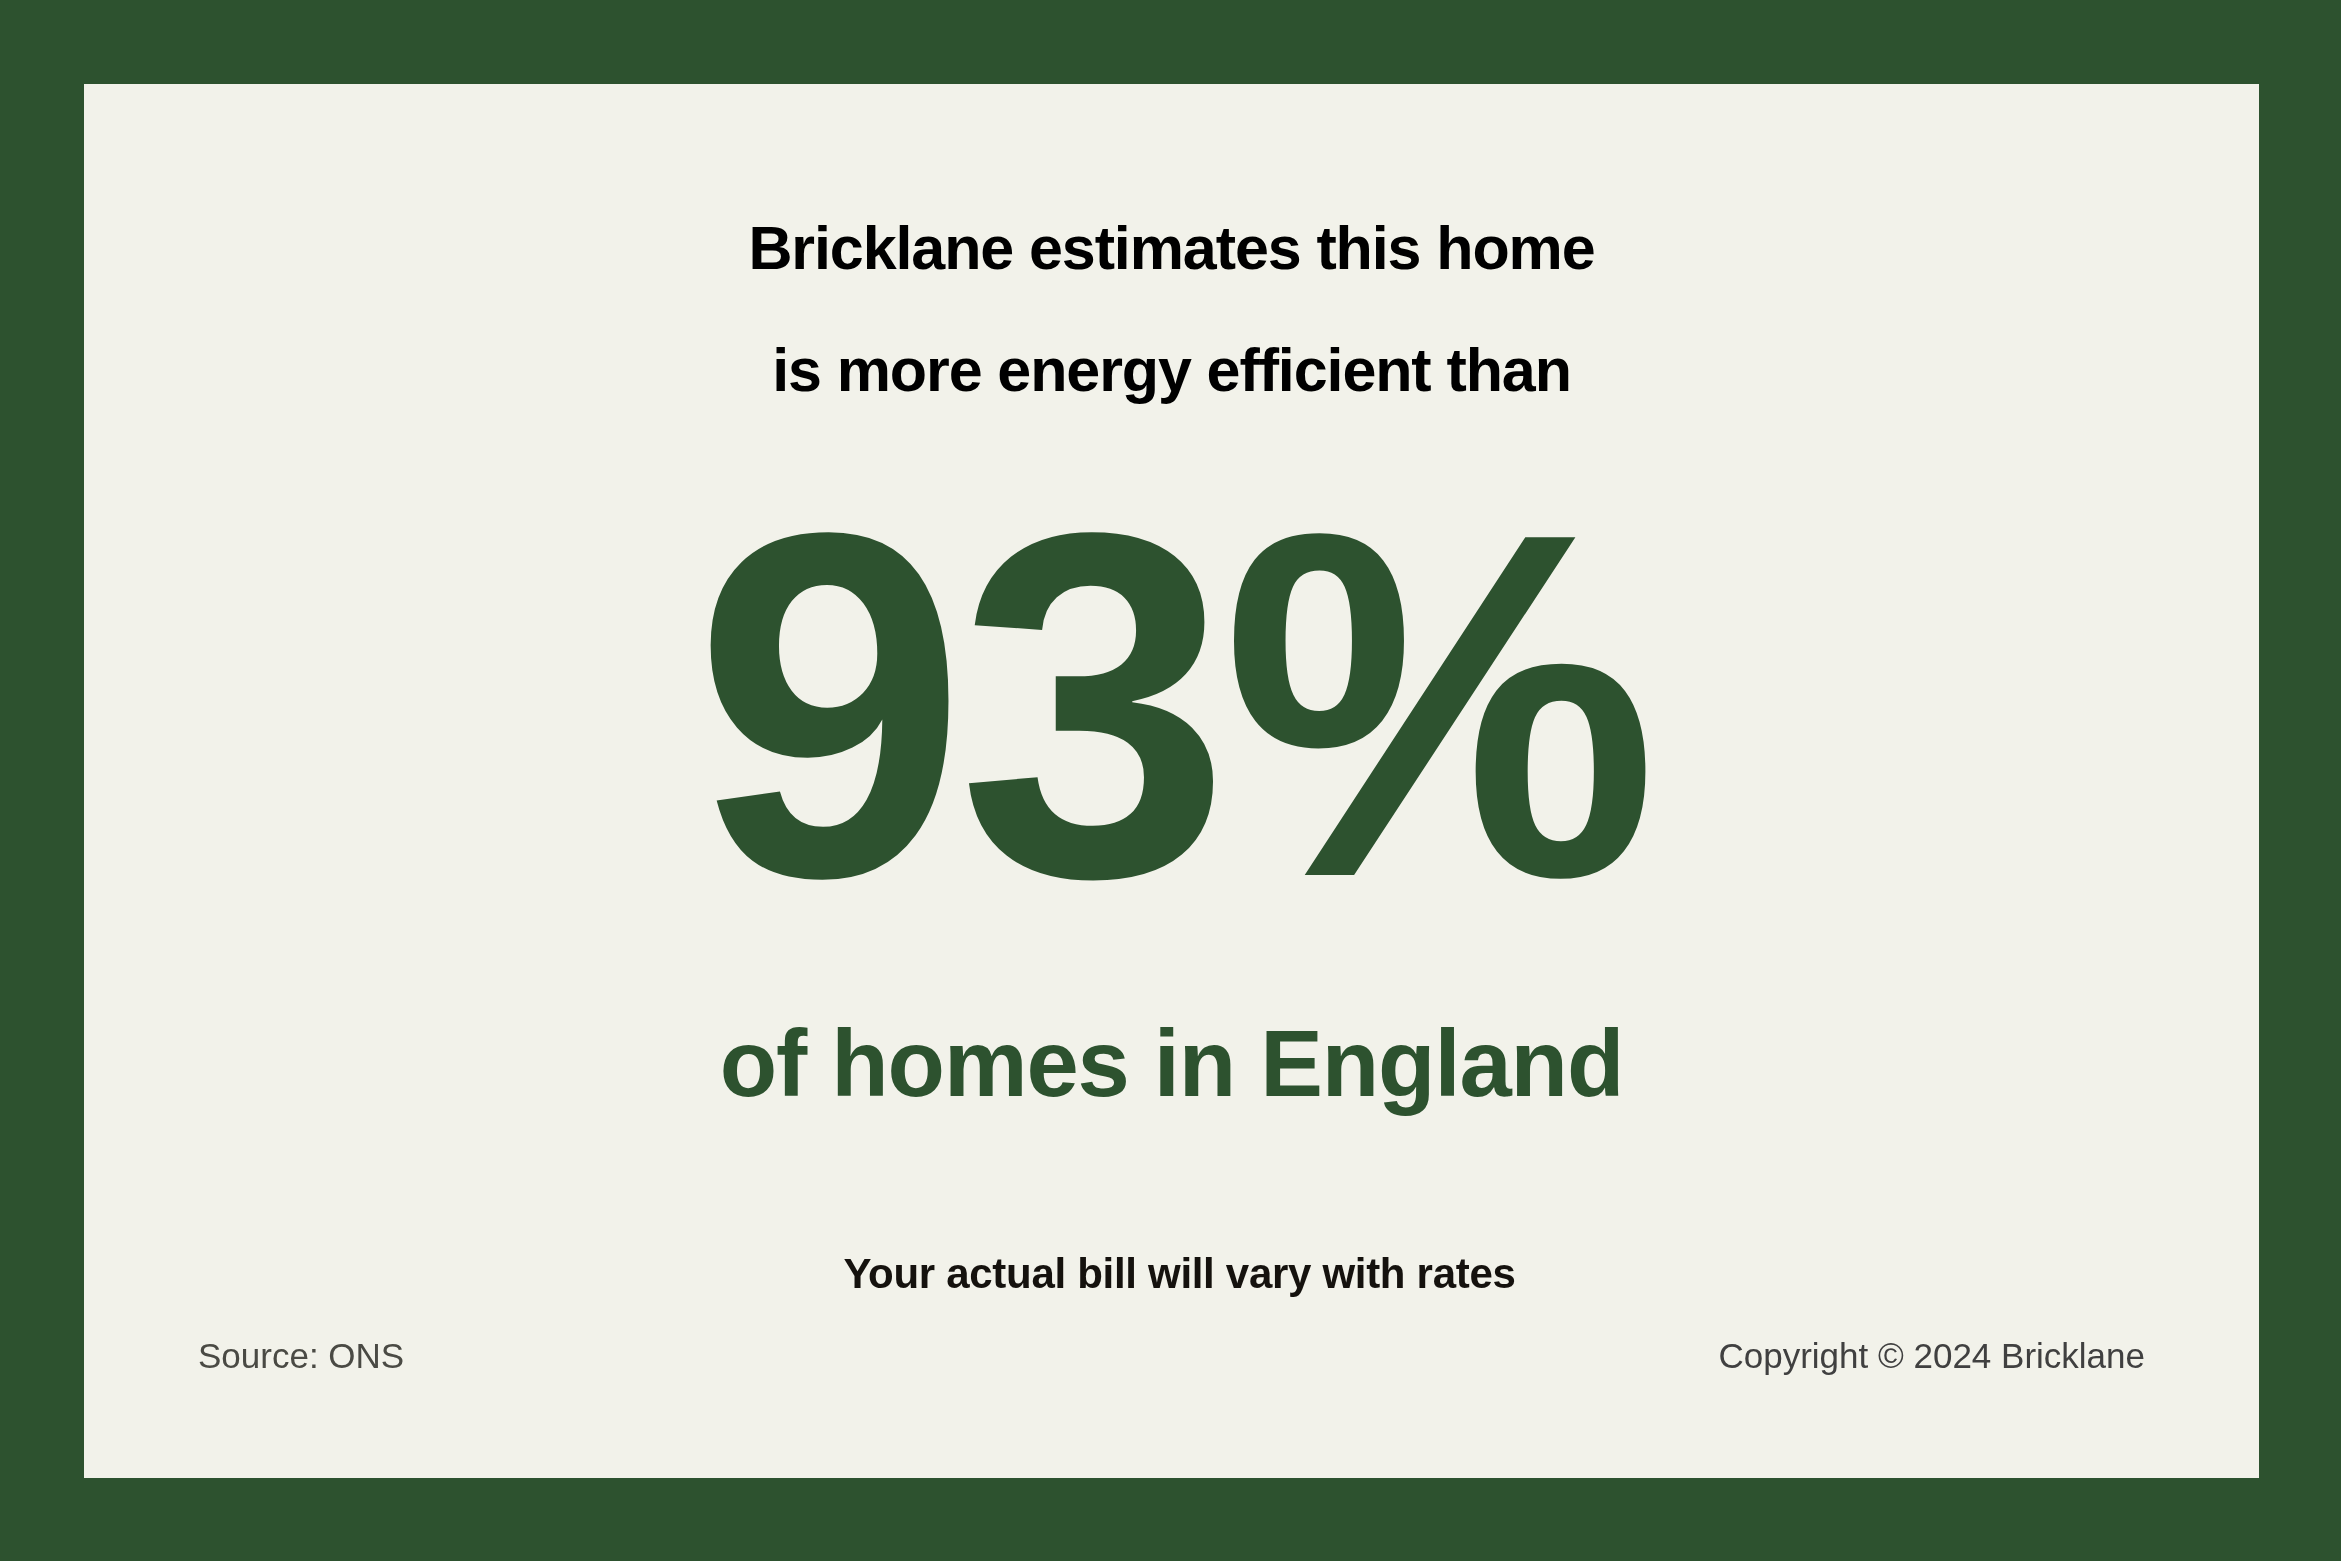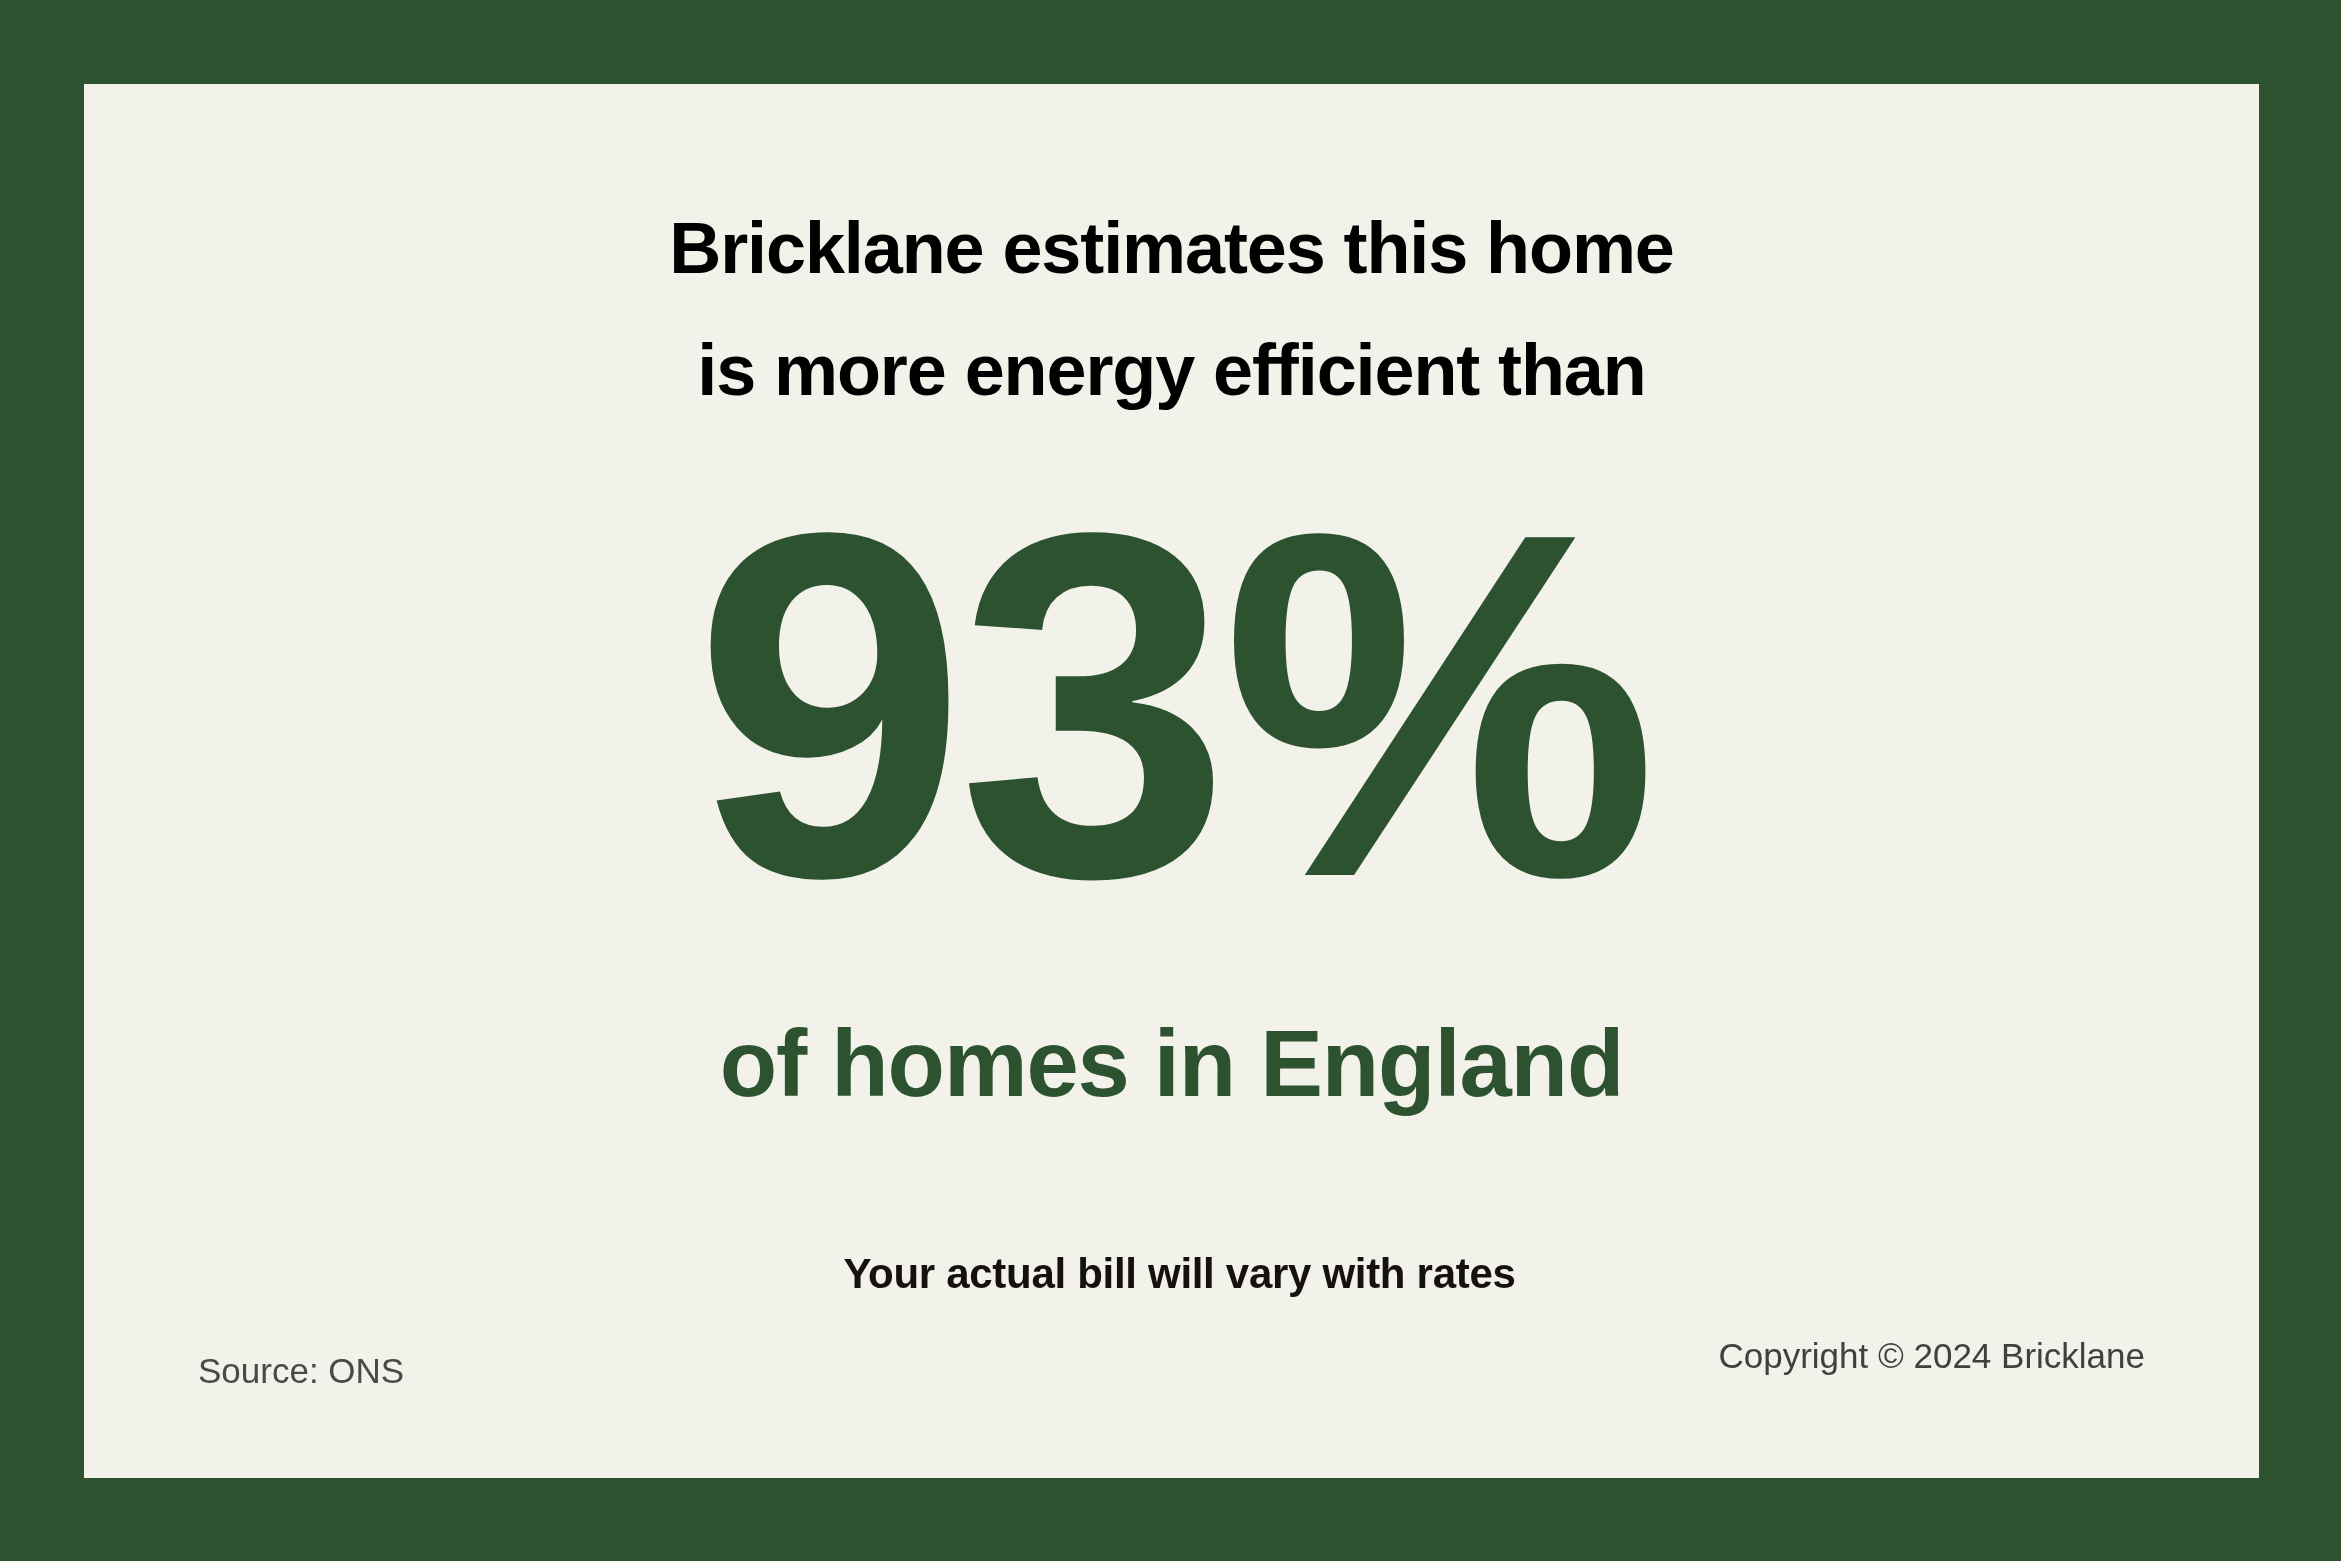--- a/index.html
+++ b/index.html
@@ -39,21 +39,21 @@
     left: 0;
     top: 103px;
     width: 2175px;
     text-align: center;
   }
   .headline-line {
     display: block;
     color: #000000;
     font-family: "Liberation Sans", sans-serif;
     font-weight: 700;
-    font-size: 72px;
+    font-size: 61px;
     line-height: 122px;
     letter-spacing: -1.1px;
     white-space: nowrap;
   }
 
   
   #stat-block {
     position: absolute;
     left: 0;
     top: 415px;
@@ -120,21 +120,20 @@
   #source-credit {
     position: absolute;
     left: 114px;
     top: 0;
     color: #4A4A44;
     font-family: "Liberation Sans", sans-serif;
     font-weight: 400;
     font-size: 35px;
     line-height: 45px;
     white-space: nowrap;
-    margin-top: 15px;
   }
   #copyright-notice {
     position: absolute;
     right: 114px;
     top: 0;
     color: #404040;
     font-family: "Liberation Sans", sans-serif;
     font-weight: 400;
     font-size: 35px;
     line-height: 45px;

